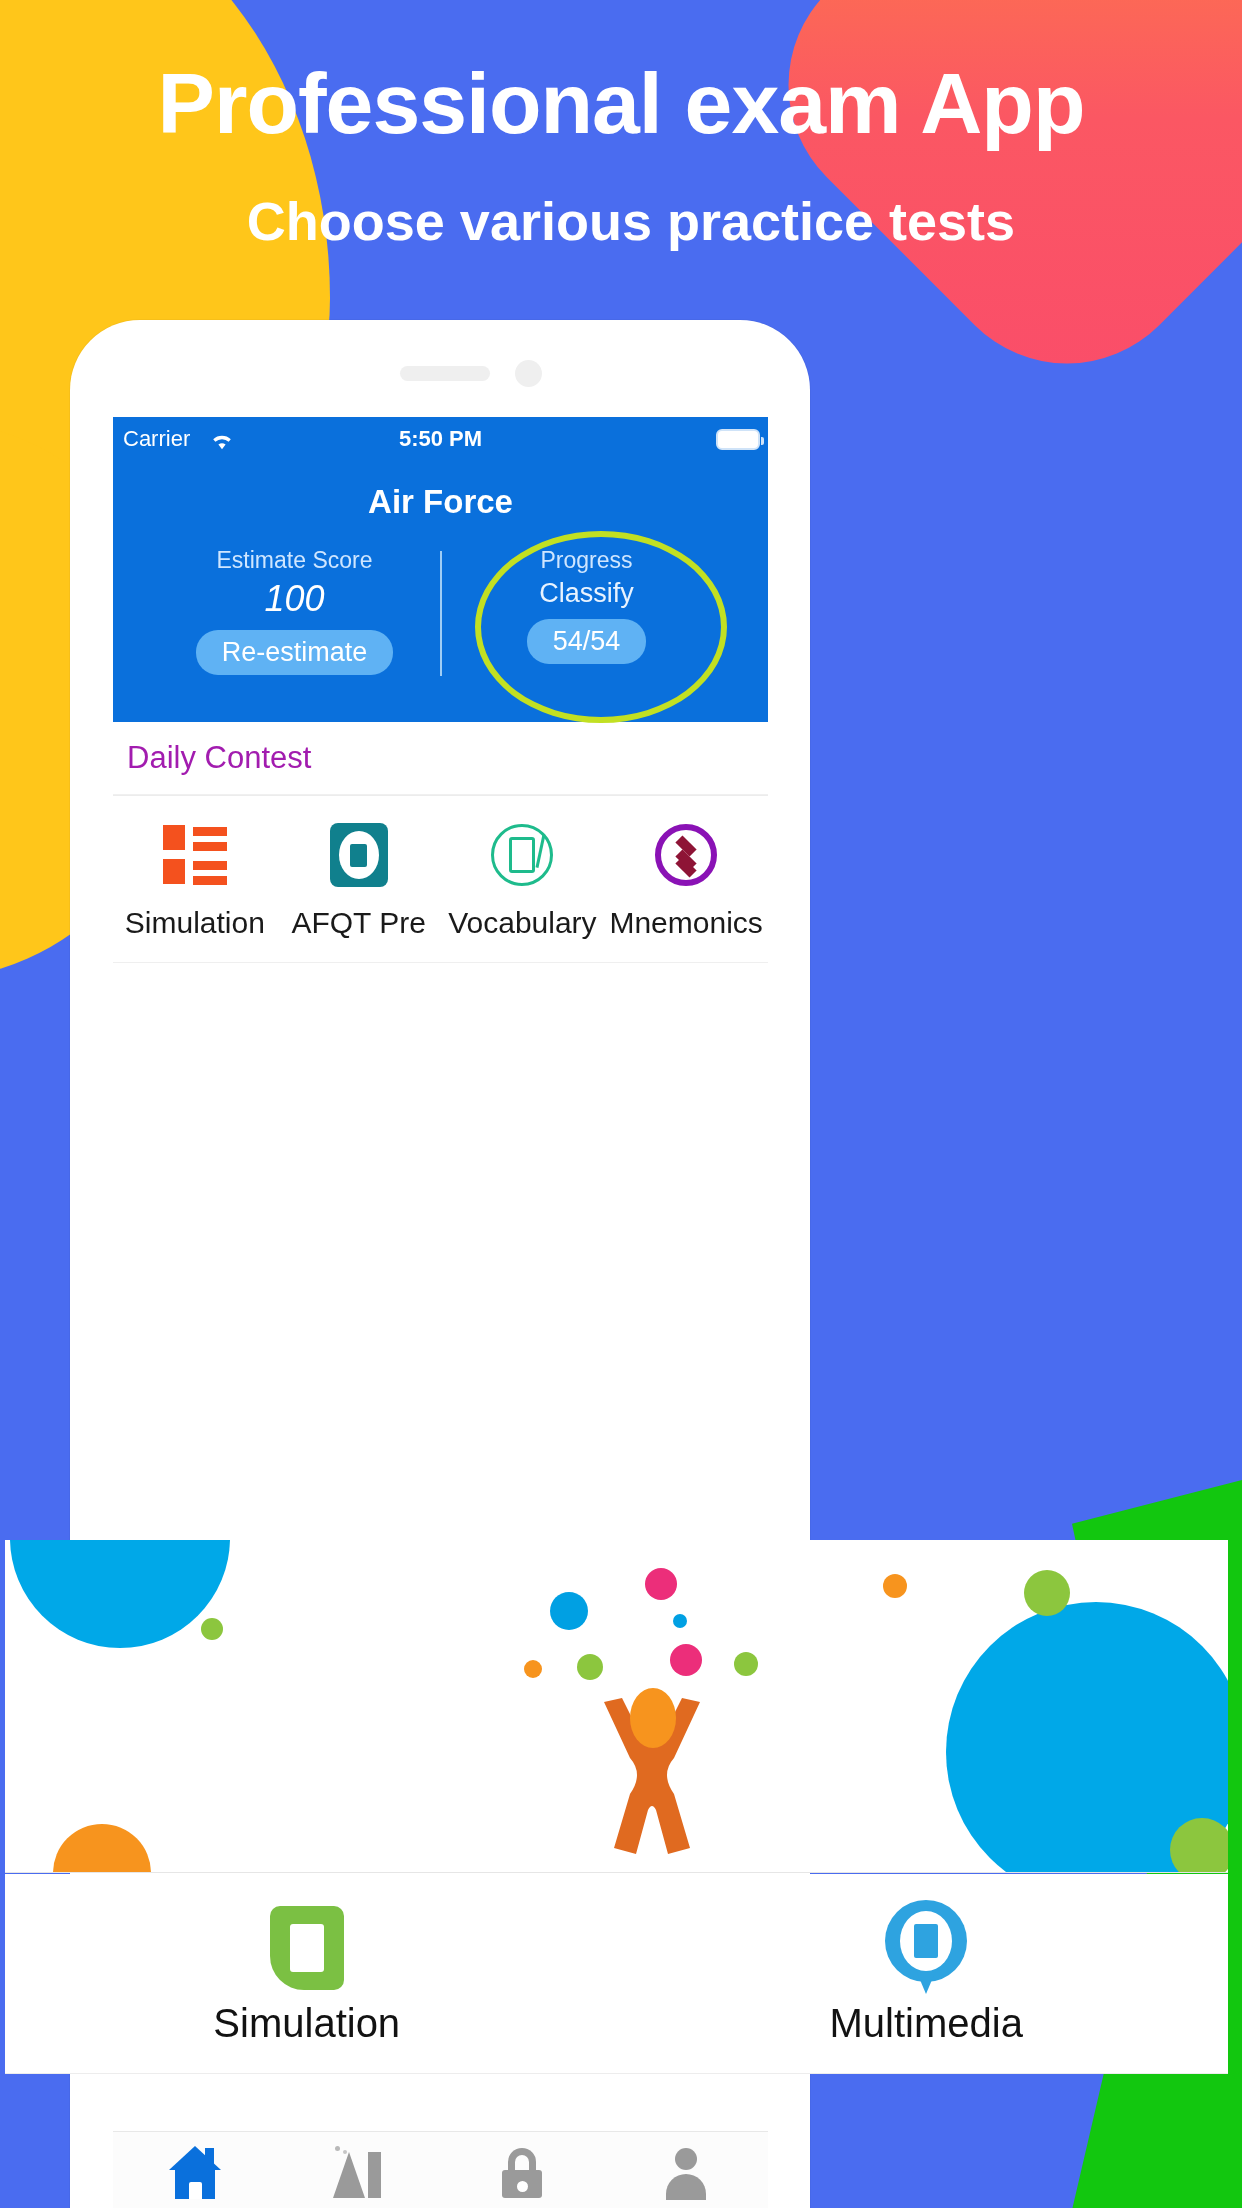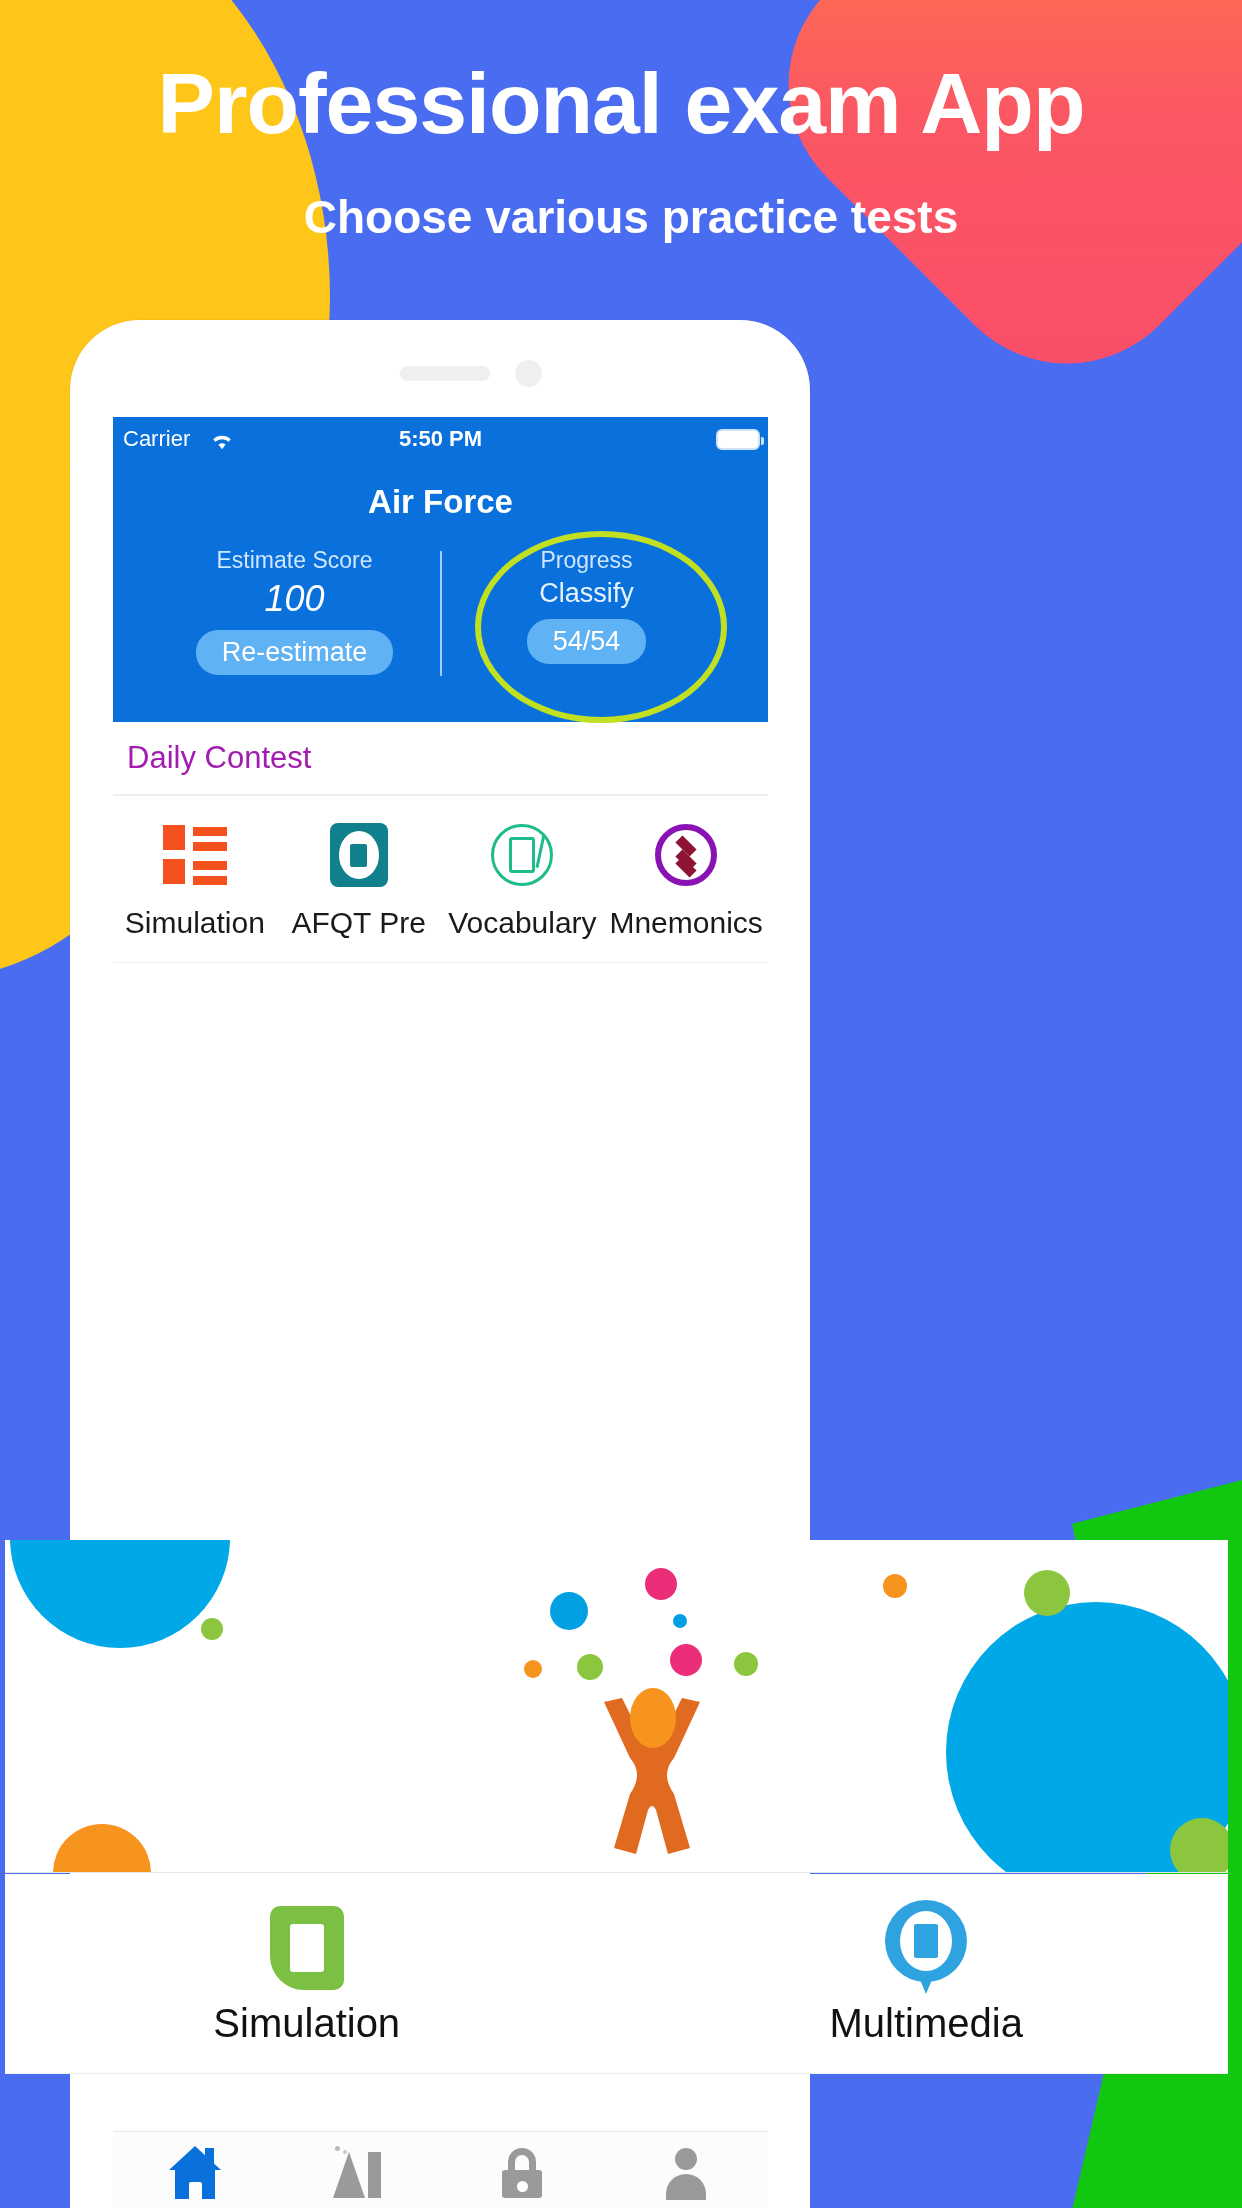--- a/index.html
+++ b/index.html
@@ -54,21 +54,21 @@
   .hero-title{
     color:#ffffff;
     font-size:86px;
     font-weight:bold;
     letter-spacing:-1px;
     margin-top:58px;
     line-height:1.05;
   }
   .hero-sub{
     color:#ffffff;
-    font-size:46px;
+    font-size:54px;
     font-weight:bold;
     margin-top:42px;
     margin-left:20px;
   }
 
   
   .phone{
     position:absolute;
     left:70px; top:320px;
     width:740px; height:1890px;

